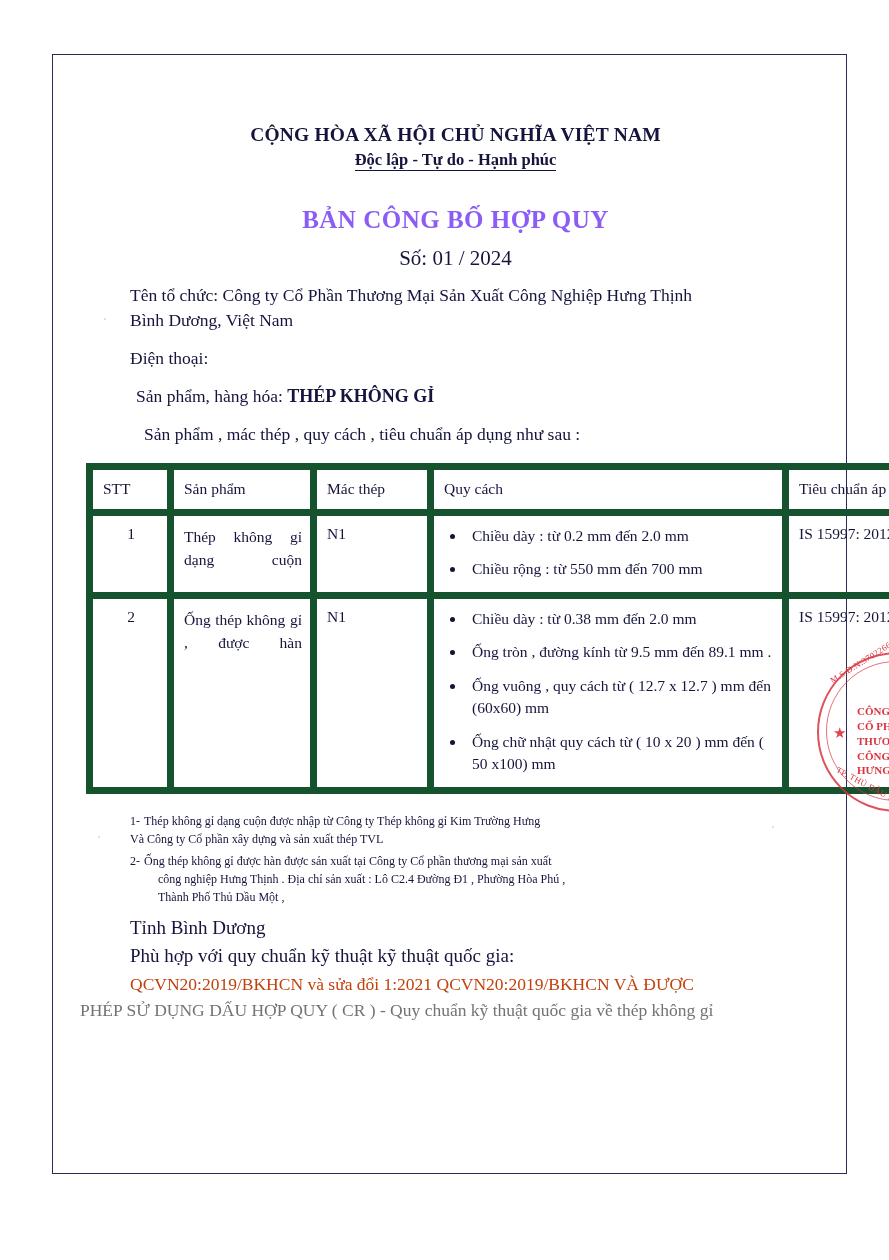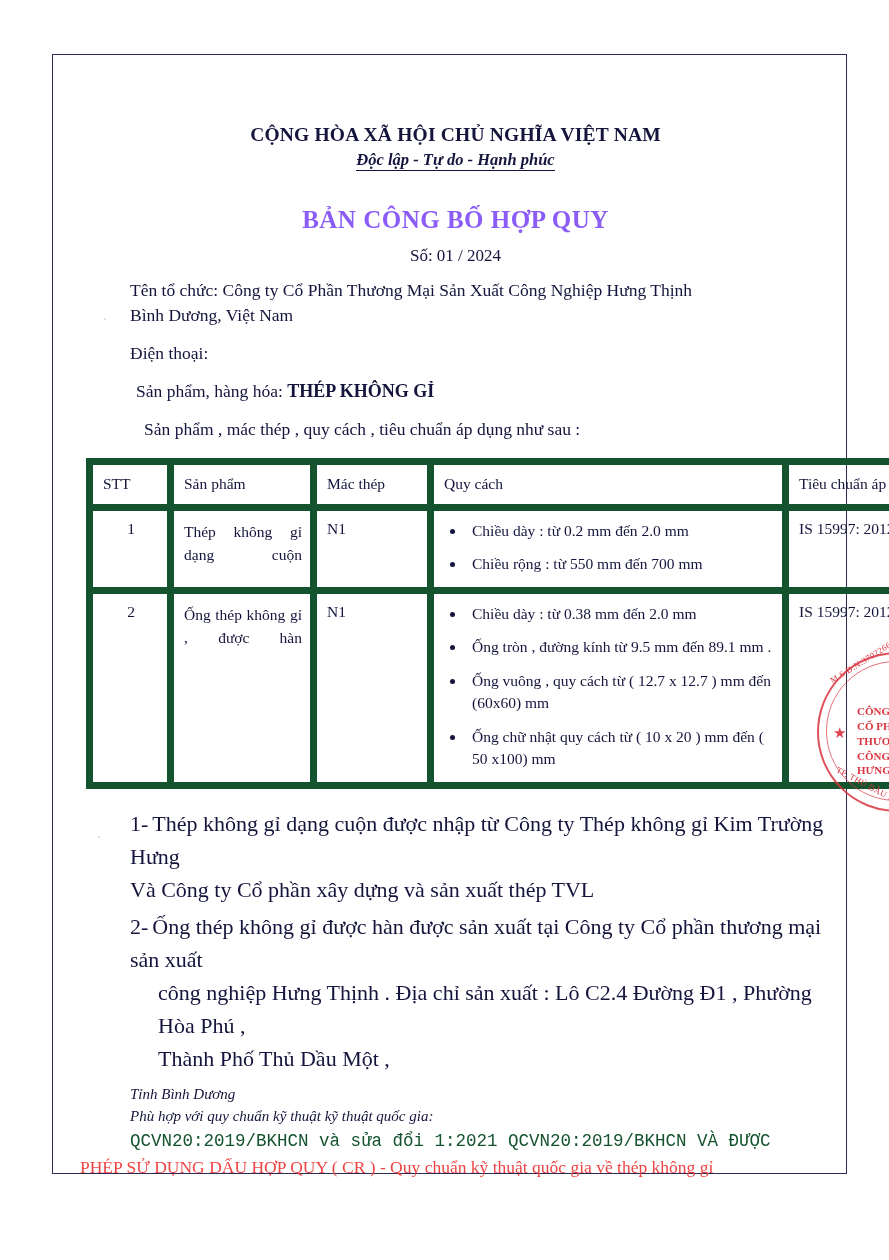--- a/index.html
+++ b/index.html
@@ -47,37 +47,36 @@
     letter-spacing: 0.2px;
     margin-top: 8px;
     color: #14143c;
   }
   .hdr-motto {
     text-align: center;
     font-weight: bold;
     font-size: 16.5px;
     margin-top: 4px;
     color: #14143c;
-    font-style: italic;
   }
   .hdr-motto span.u {
     border-bottom: 1.3px solid #14143c;
     padding-bottom: 1px;
   }
   .doc-title {
     text-align: center;
     font-weight: bold;
     font-size: 25px;
     margin-top: 36px;
     letter-spacing: 0.5px;
     color: #8b5cf6;
   }
   .doc-number {
     text-align: center;
-    font-size: 17px;
+    font-size: 21px;
     margin-top: 12px;
     color: #14143c;
   }
   .para {
     font-size: 17.5px;
     line-height: 1.45;
     margin-top: 12px;
     color: #14143c;
   }
   .para.indent1 { padding-left: 50px; }
@@ -122,50 +121,48 @@
   }
   ul.bul li {
     margin: 0 0 11px 0;
     line-height: 1.45;
     padding-left: 6px;
   }
   ul.bul li:last-child { margin-bottom: 1px; }
 
   .notes { margin-top: 18px; }
   .note-item {
-    font-size: 22px;
+    font-size: 12px;
     line-height: 1.5;
     color: #14143c;
     padding-left: 50px;
     text-indent: 0;
     margin-top: 4px;
   }
   .note-item .num { margin-right: 4px; }
   .note-sub { padding-left: 78px; }
   .note-sub2 { padding-left: 50px; }
   .tail { margin-top: 8px; }
   .tail-line {
-    font-size: 15px;
+    font-size: 19px;
     line-height: 1.5;
     color: #14143c;
     padding-left: 50px;
-    font-style: italic;
   }
   .tail-just {
     font-size: 17.5px;
     line-height: 1.5;
-    color: #14532d;
+    color: #c2410c;
     padding-left: 50px;
     text-align: justify;
-    font-family: Liberation Mono, monospace;
   }
   .tail-just2 {
     font-size: 17.5px;
     line-height: 1.5;
-    color: #ef4444;
+    color: #737373;
     padding-left: 0px;
     font-family: Liberation Serif, serif;
   }
 
   
   .stamp {
     position: absolute;
     left: 817px;
     top: 652px;
     width: 160px;

